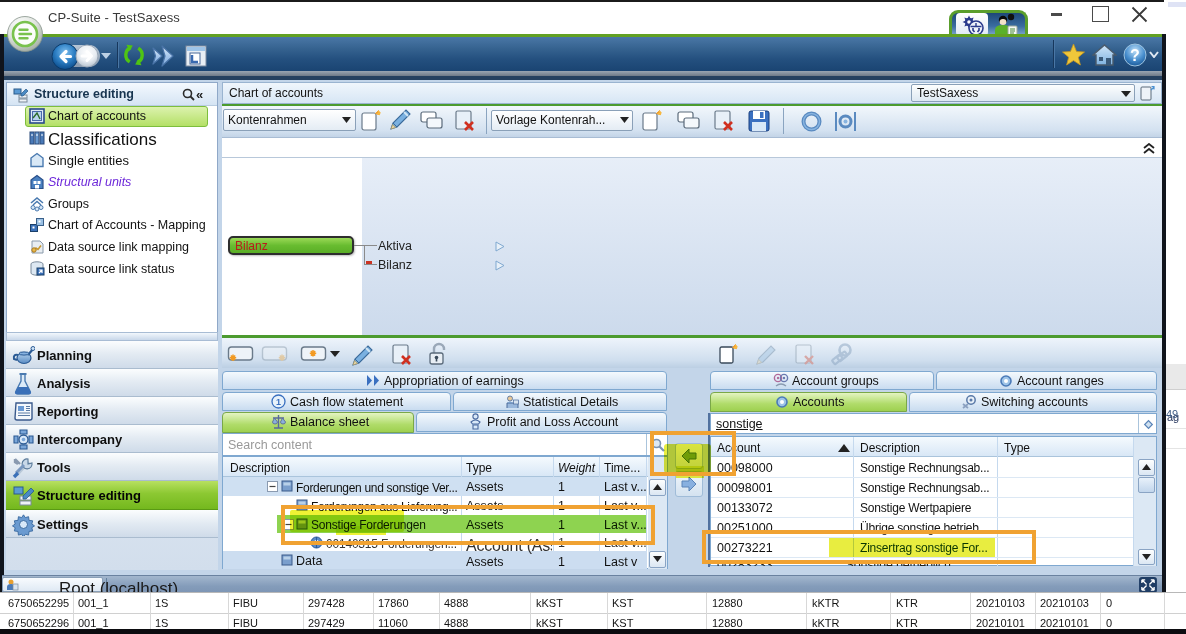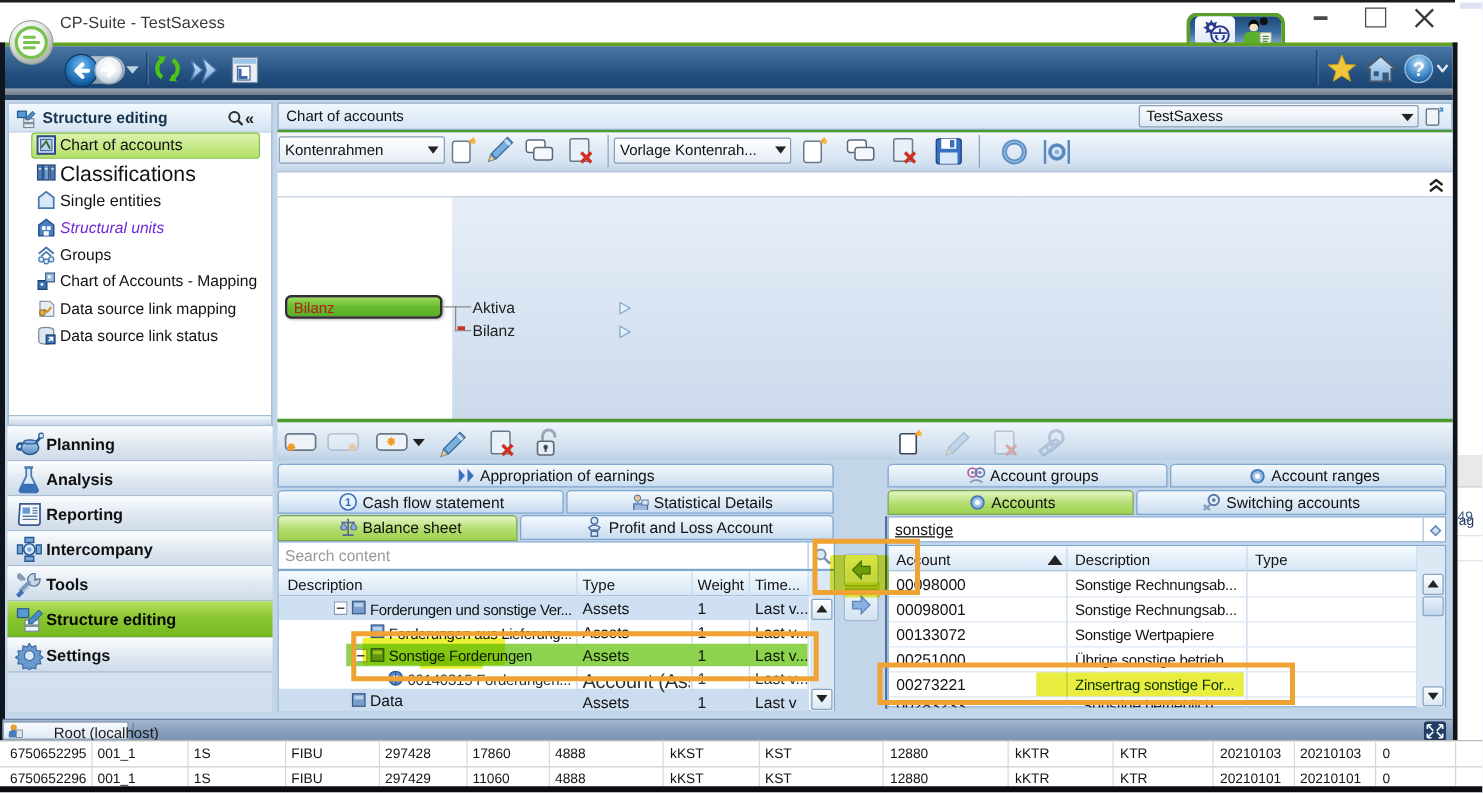--- a/index.html
+++ b/index.html
@@ -301,21 +301,21 @@
 <div class="abs" style="left:37px;top:517px;font-size:13px;font-weight:bold;color:#101010;">Settings</div>
 
 <div class="abs" style="left:2px;top:575px;width:1160px;height:18px;background:linear-gradient(#a3b7ce,#849cba 60%,#7d95b4);border-top:1px solid #6a82a0;"></div>
 <div class="abs" style="left:2px;top:577px;width:101px;height:15px;background:linear-gradient(#f8fbfe,#dfe9f4);border:1px solid #8aa0b8;border-radius:2px;"></div>
 <div class="abs" style="left:106px;top:578px;width:1px;height:13px;background:#64809e;"></div>
 <svg class="abs" style="left:6px;top:578px;" width="13" height="13" viewBox="0 0 13 13">
     <circle cx="5" cy="4" r="2.5" fill="#e8a030"></circle>
     <path d="M1 12 v-3 q0-3 4-3 q4 0 4 3 v3 z" fill="#4a7ab8"></path>
     <rect x="7" y="6" width="5" height="6" fill="#d8e4f0" stroke="#7a8a9a" stroke-width=".7"></rect>
   </svg>
-<div class="abs" style="left:5px;top:579px;font-size:12px;color:#1a1a1a;padding-left:38px;">Root (localhost)</div>
+<div class="abs" style="left:21px;top:579px;font-size:17px;color:#1a1a1a;padding-left:38px;">Root (localhost)</div>
 
 <svg class="abs" style="left:1139px;top:577px;" width="18" height="16" viewBox="0 0 19 17">
   <rect x="0" y="0" width="19" height="17" rx="3" fill="#1e3c64"></rect>
   <path d="M8 8 L3 3 M3 3 v3.5 M3 3 h3.5 M11 9 L16 14 M16 14 v-3.5 M16 14 h-3.5" stroke="#fff" stroke-width="1.4" fill="none"></path>
   <path d="M11 8 L16 3 M16 3 v3.5 M16 3 h-3.5 M8 9 L3 14 M3 14 v-3.5 M3 14 h3.5" stroke="#fff" stroke-width="1.4" fill="none"></path>
 </svg>
 
 <div class="abs" style="left:0px;top:593px;width:1186px;height:38px;background:#fff;"></div>
 <div class="abs" style="left:0px;top:613px;width:1186px;height:1px;background:#d0d0d0;"></div>
 <div class="abs" style="left:0px;top:592px;width:1186px;height:1px;background:#b8b8b8;"></div>
@@ -550,21 +550,21 @@
 <svg class="abs" style="left:651px;top:438px;" width="14" height="14" viewBox="0 0 14 14">
     <circle cx="5.5" cy="5.5" r="4" fill="#dce8f4" stroke="#7a94b4" stroke-width="1.6"></circle>
     <path d="M8.5 8.5 L13 13" stroke="#7a94b4" stroke-width="2.2"></path>
   </svg>
 
 <div class="abs" style="left:222px;top:456px;width:446px;height:113px;background:#fff;border:1px solid #7fa8d0;"></div>
 
 <div class="abs" style="left:223px;top:457px;width:444px;height:20px;background:linear-gradient(#f5fafe,#d8e7f6);border-bottom:1px solid #aac4dc;"></div>
 <div class="abs" style="left:230px;top:461px;font-size:12px;color:#111;">Description</div>
 <div class="abs" style="left:466px;top:461px;font-size:12px;color:#111;">Type</div>
-<div class="abs" style="left:558px;top:461px;font-size:12px;color:#111;">Weight</div>
+<div class="abs" style="left:558px;top:461px;font-size:12px;color:#111;font-style:italic;">Weight</div>
 <div class="abs" style="left:604px;top:461px;font-size:12px;color:#111;">Time...</div>
 <div class="abs" style="left:461px;top:457px;width:1px;height:112px;background:#c5d9ee;"></div>
 <div class="abs" style="left:553px;top:457px;width:1px;height:112px;background:#c5d9ee;"></div>
 <div class="abs" style="left:599px;top:457px;width:1px;height:112px;background:#c5d9ee;"></div>
 <div class="abs" style="left:646px;top:457px;width:1px;height:112px;background:#c5d9ee;"></div>
 
 <div class="abs" style="left:223px;top:477px;width:424px;height:19px;background:#cfe0f2;"></div>
 <div class="abs" style="left:223px;top:551px;width:424px;height:18px;background:#ccddf0;"></div>
 <div class="abs" style="left:277px;top:515px;width:369px;height:18px;background:#8ed350;"></div>
 
@@ -701,21 +701,21 @@
 <div class="abs" style="left:860px;top:461px;font-size:12px;letter-spacing:-0.2px;color:#111;">Sonstige Rechnungsab...</div>
 <div class="abs" style="left:717px;top:481px;font-size:12.5px;color:#111;">00098001</div>
 <div class="abs" style="left:860px;top:481px;font-size:12px;letter-spacing:-0.2px;color:#111;">Sonstige Rechnungsab...</div>
 <div class="abs" style="left:717px;top:501px;font-size:12.5px;color:#111;">00133072</div>
 <div class="abs" style="left:860px;top:501px;font-size:12px;letter-spacing:-0.2px;color:#111;">Sonstige Wertpapiere</div>
 <div class="abs" style="left:717px;top:521px;font-size:12.5px;color:#111;text-align:center;">00251000</div>
 <div class="abs" style="left:860px;top:521px;font-size:12px;letter-spacing:-0.2px;color:#111;">Übrige sonstige betrieb...</div>
 <div class="abs" style="left:717px;top:541px;font-size:12.5px;color:#111;">00273221</div>
 <div class="abs" style="left:860px;top:541px;font-size:12px;letter-spacing:-0.2px;color:#0a3a00;">Zinsertrag sonstige For...</div>
 <div class="abs" style="left:717px;top:558px;width:400px;height:8px;overflow:hidden;">
-    <div style="font-size:12.5px;color:#222;">00283233<span style="margin-left:93px;letter-spacing:-0.2px;">Sonstige betrieblich...</span></div>
+    <div style="font-size:12.5px;color:#222;">00283233<span style="margin-left:73px;letter-spacing:-0.2px;">Sonstige betrieblich...</span></div>
   </div>
 
 <div class="abs" style="left:1134px;top:437px;width:22px;height:129px;background:#dce8f4;"></div>
 <div class="abs" style="left:1138px;top:459px;width:17px;height:17px;background:linear-gradient(#fdfefe,#dbe7f3);border:1px solid #8aa4c4;border-radius:2px;"></div>
 <svg class="abs" style="left:1142px;top:464px;" width="9" height="7">
     <path d="M0 6 L4.5 0 L9 6 Z" fill="#222"></path>
   </svg>
 <div class="abs" style="left:1138px;top:477px;width:17px;height:16px;background:linear-gradient(#e8f1fa,#c2d6ec);border:1px solid #8aa4c4;border-radius:2px;"></div>
 <div class="abs" style="left:1138px;top:549px;width:17px;height:16px;background:linear-gradient(#fdfefe,#dbe7f3);border:1px solid #8aa4c4;border-radius:2px;"></div>
 <svg class="abs" style="left:1142px;top:554px;" width="9" height="7">

